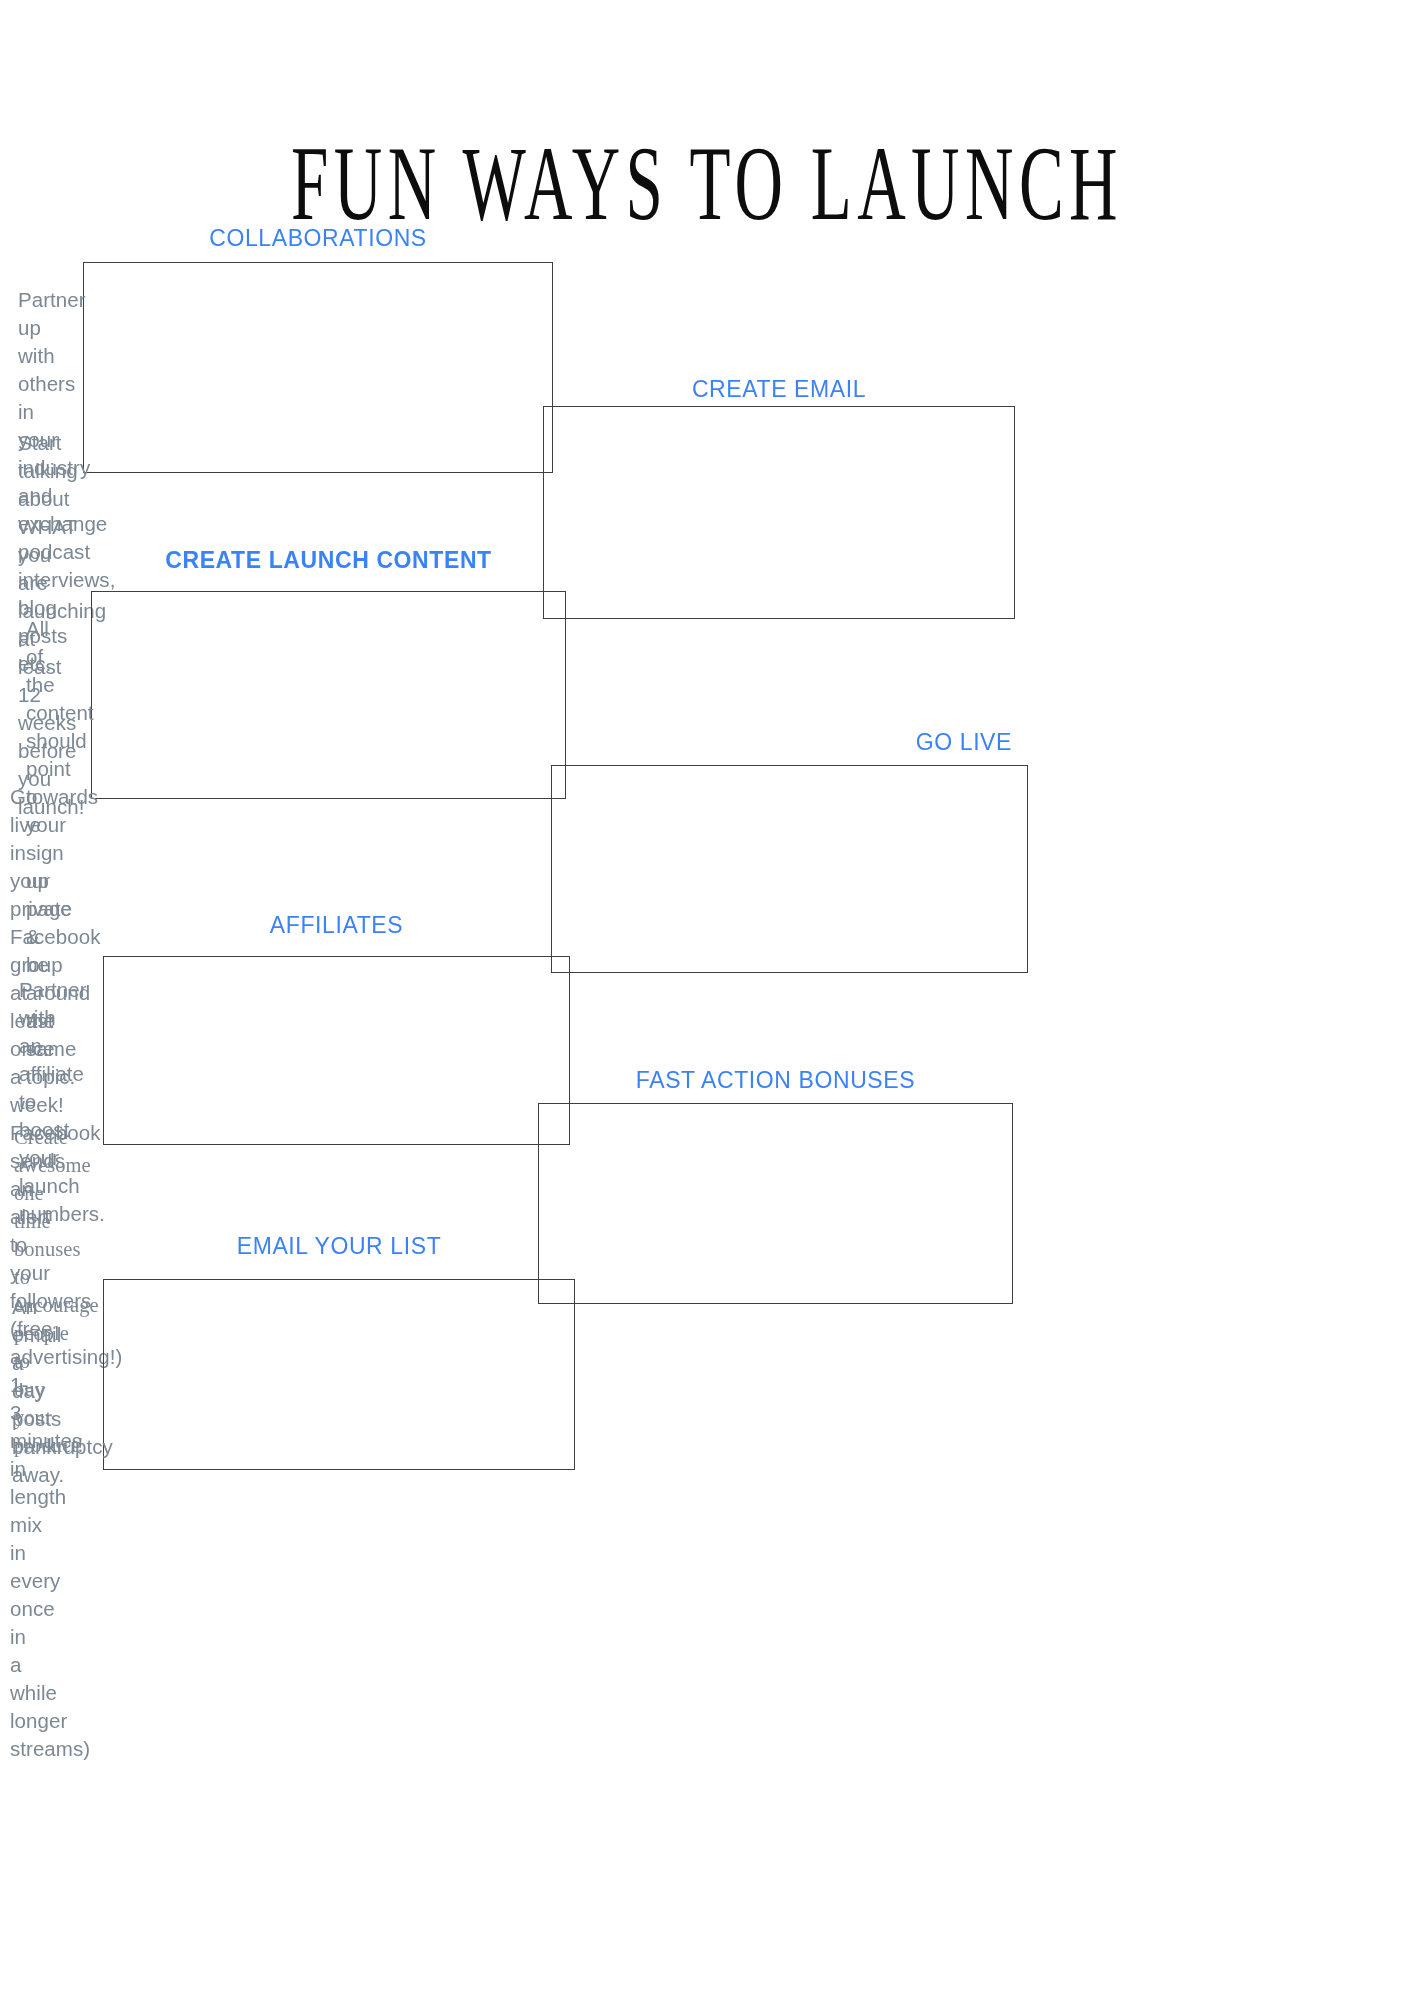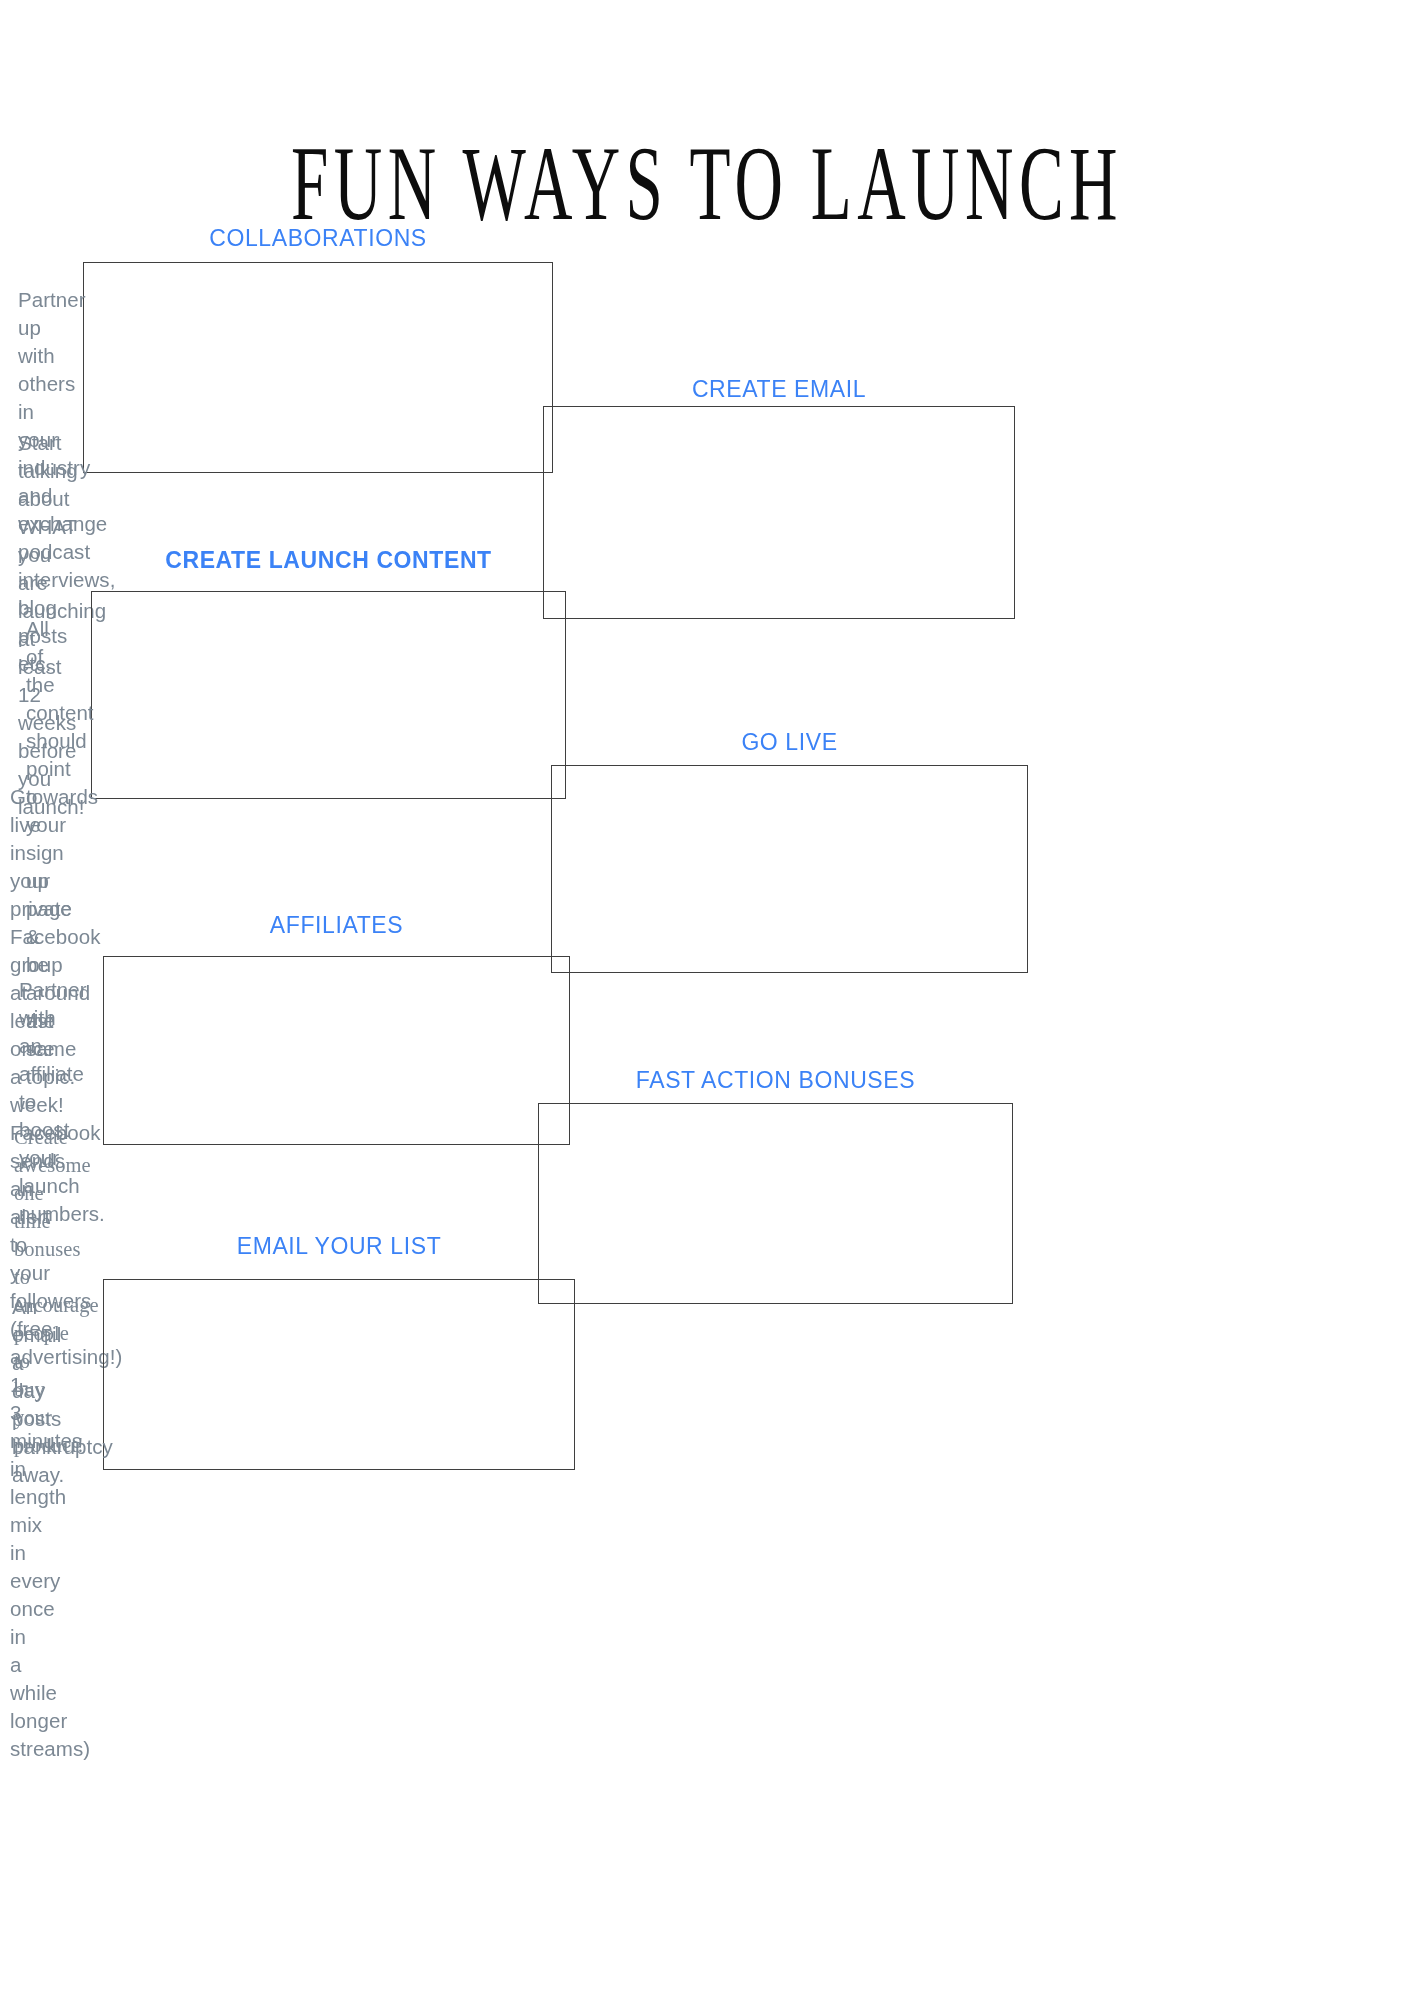--- a/index.html
+++ b/index.html
@@ -96,21 +96,21 @@
   #sec-create-buzz .section-heading { left: 543px; top: 375px; width: 472px; }
   #sec-create-buzz .section-box     { left: 543px; top: 406px; width: 472px; height: 213px; }
   #sec-create-buzz .section-body    { top: 429px; padding: 0 18px; }
 
   
   #sec-launch-content .section-heading { left: 91px; top: 546px; width: 475px; font-weight: bold; }
   #sec-launch-content .section-box     { left: 91px; top: 591px; width: 475px; height: 208px; }
   #sec-launch-content .section-body    { top: 615px; padding: 0 26px; }
 
   
-  #sec-go-live .section-heading { left: 551px; top: 728px; width: 477px; }
+  #sec-go-live .section-heading { left: 535px; top: 728px; width: 477px; text-align: right; }
   #sec-go-live .section-box     { left: 551px; top: 765px; width: 477px; height: 208px; }
   #sec-go-live .section-body    { top: 783px; padding: 0 10px; }
 
   
   #sec-affiliates .section-heading { left: 103px; top: 911px; width: 467px; }
   #sec-affiliates .section-box     { left: 103px; top: 956px; width: 467px; height: 189px; }
   #sec-affiliates .section-body    { top: 976px; padding: 0 19px; }
 
   
   #sec-fast-action .section-heading { left: 538px; top: 1066px; width: 475px; }

